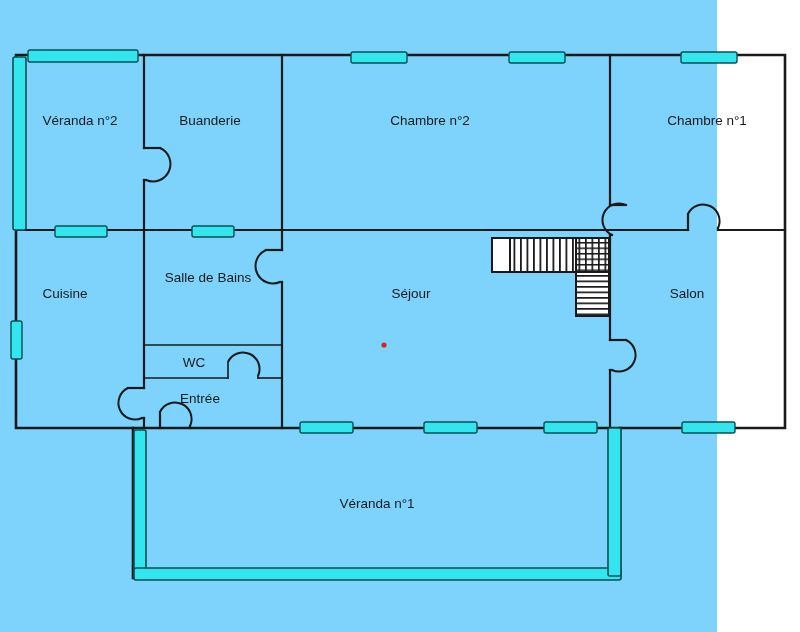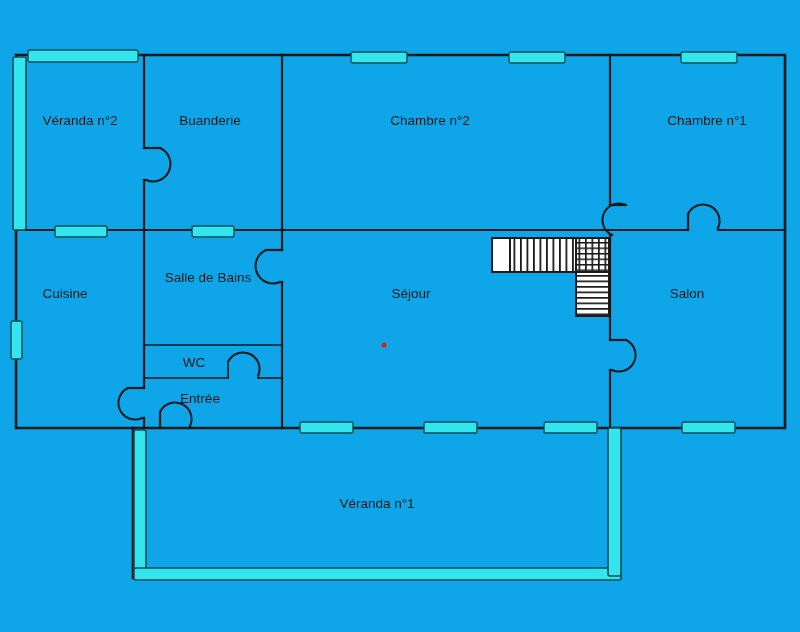--- a/index.html
+++ b/index.html
@@ -8,23 +8,23 @@
     background: #ffffff;
   }
   body {
     width: 800px;
     height: 632px;
     font-family: "Liberation Sans", sans-serif;
     overflow: hidden;
   }
   #plan-root {
     position: relative;
-    width: 800px;
+    width: 717px;
     height: 632px;
-    background: #0ea5e9;
+    background: #7dd3fc;
   }
   svg#floorplan {
     display: block;
     width: 800px;
     height: 632px;
   }
   .wall {
     stroke: #1a1a1a;
     fill: none;
     stroke-linecap: square;

